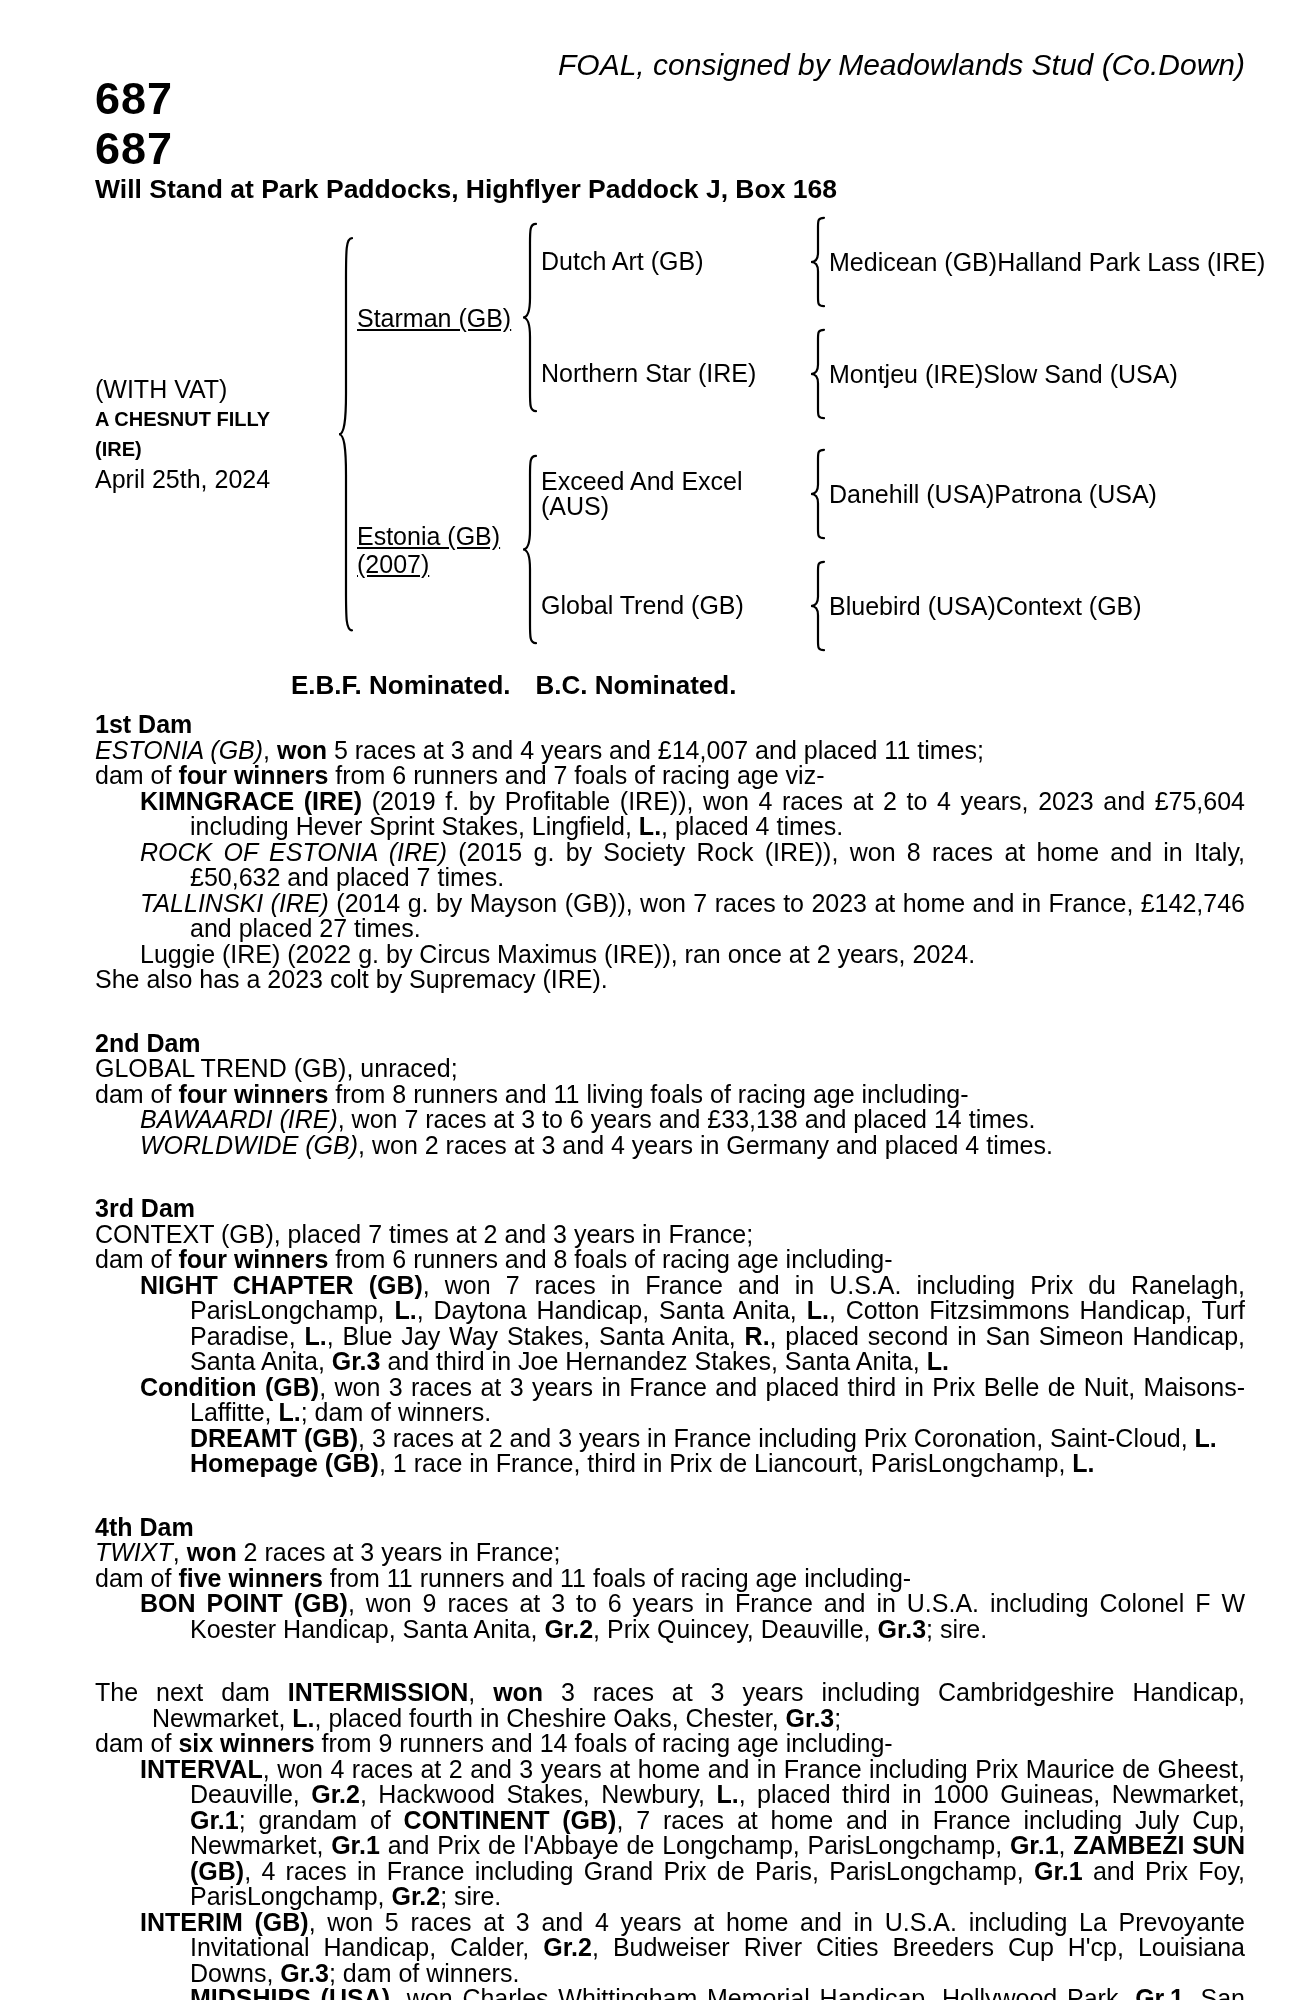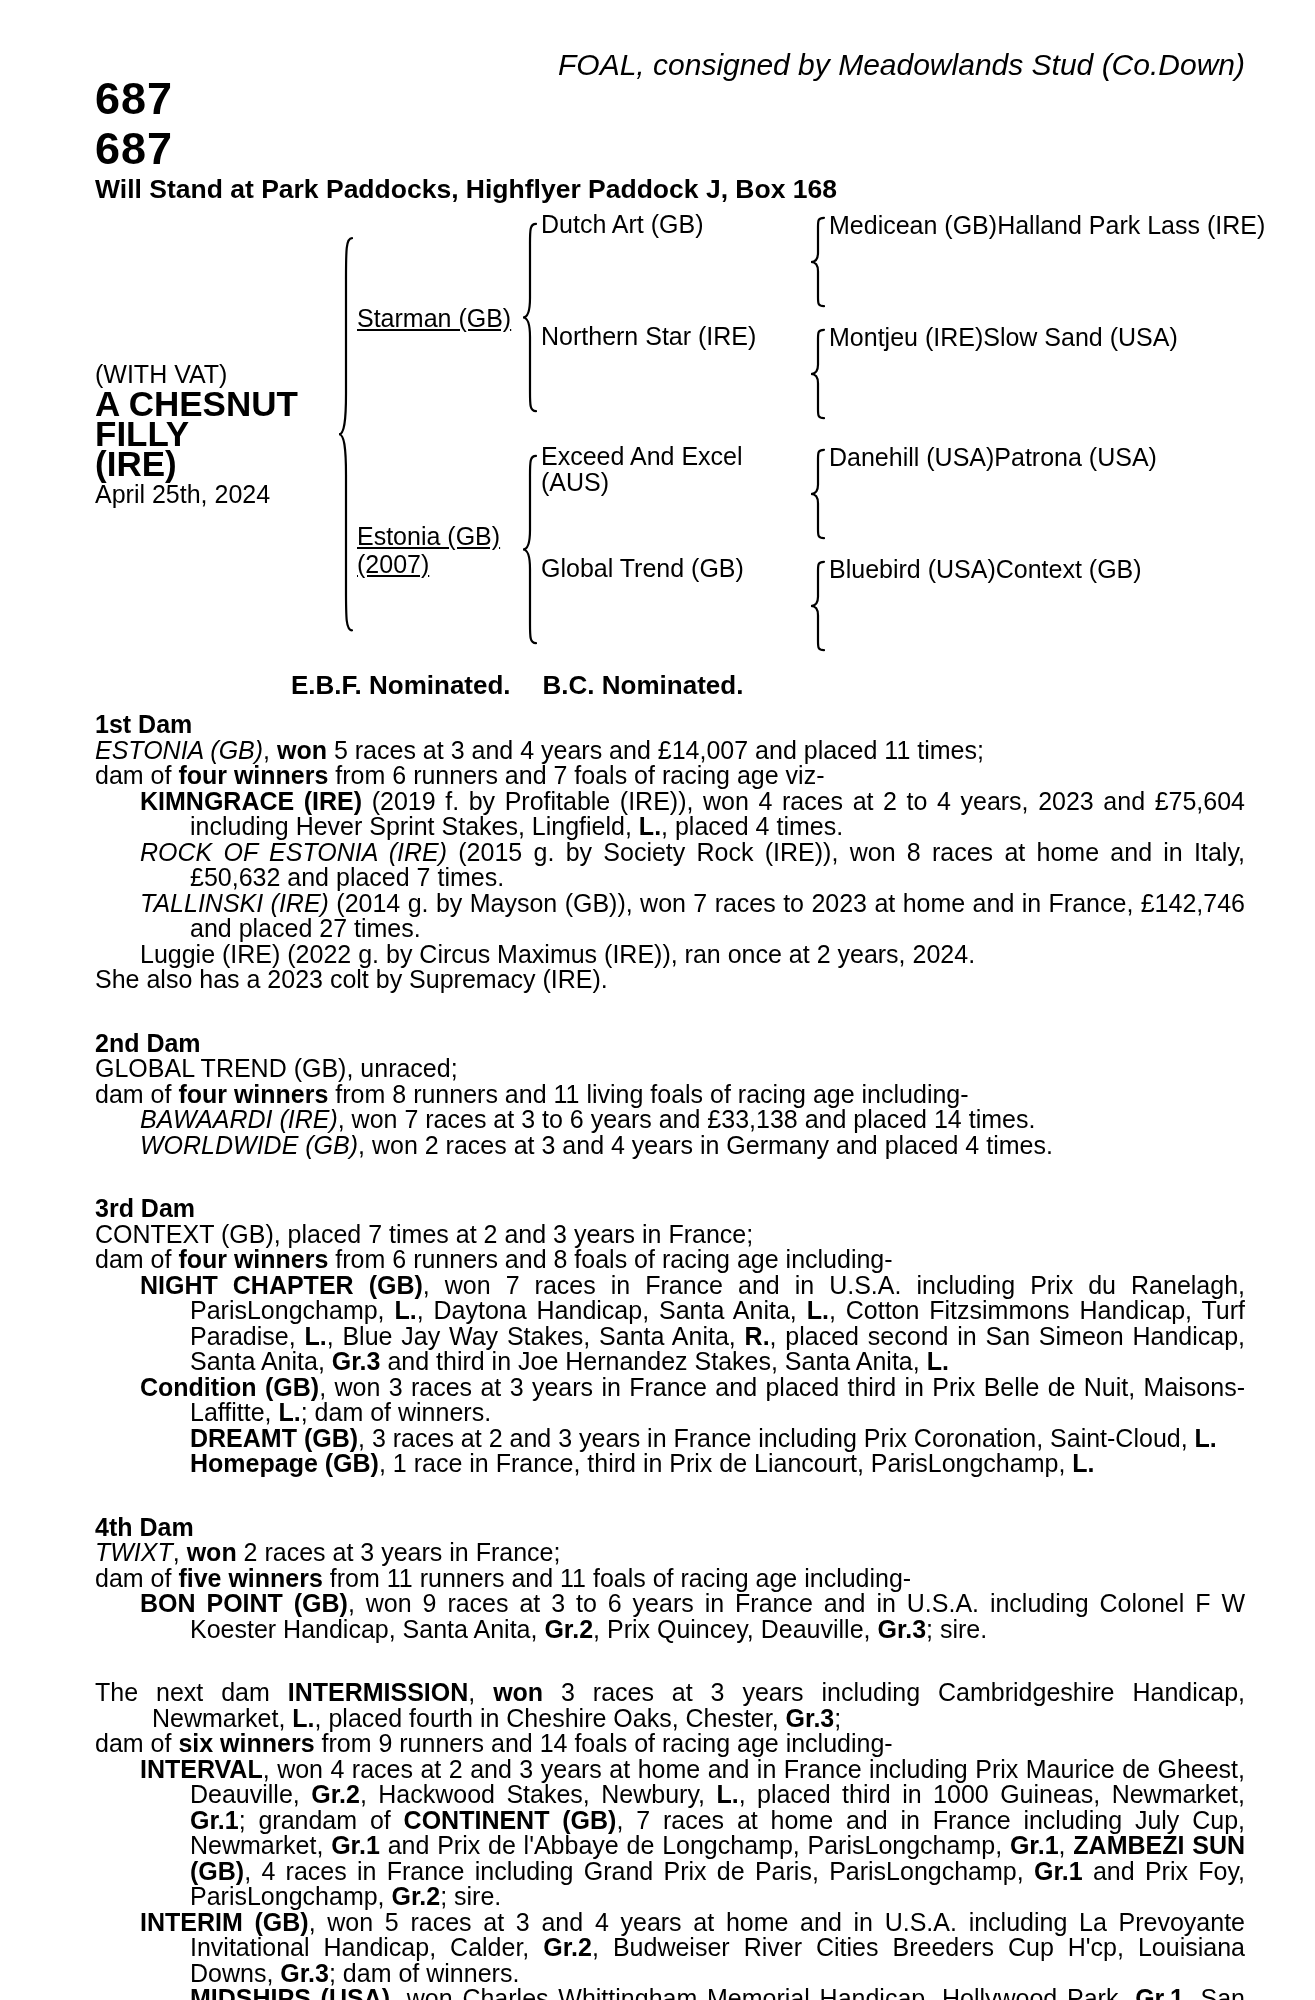--- a/index.html
+++ b/index.html
@@ -13,33 +13,33 @@
 
   
   .consignor{text-align:right;font-style:italic;font-size:30px;line-height:30px;}
   .lot-row{display:flex;justify-content:space-between;align-items:flex-start;margin-top:-6px;flex-direction:column;}
   .lot{font-weight:bold;font-size:45px;line-height:50px;letter-spacing:1px;}
   .stand-line{font-weight:bold;font-size:26.5px;line-height:30px;margin-top:0px;}
 
   
   .pedigree{display:flex;align-items:center;margin-top:8px;}
   .foal-info{width:238px;flex:none;line-height:30px;}
-  .foal-name,.foal-suffix{font-weight:bold;font-size:35px;}
+  .foal-name,.foal-suffix{font-weight:bold;font-size:20px;}
   .brace{align-self:stretch;width:24px;flex:none;display:flex;}
   .brace svg{width:18px;height:92%;display:block;margin:auto;}
   .g1-col{display:flex;flex-direction:column;gap:20px;flex:1;}
   .g1-node{display:flex;align-items:center;}
   .g1-name{width:160px;flex:none;line-height:28px;text-decoration:underline;}
   .g2-col{display:flex;flex-direction:column;gap:12px;flex:1;}
-  .g2-node{display:flex;align-items:flex-start;}
+  .g2-node{display:flex;align-items:center;}
   .g2-name{width:264px;flex:none;}
   .g3-col{display:flex;flex-direction:row;flex:1;}
   .g3-name{line-height:27px;white-space:nowrap;}
 
-  .nominations{display:flex;gap:32px;font-weight:bold;font-size:26px;margin:14px 0 0 196px;line-height:30px;}
+  .nominations{display:flex;gap:25px;font-weight:bold;font-size:26px;margin:14px 0 0 196px;line-height:30px;}
 
   
   .sections{margin-top:6px;}
   .section{margin-top:38px;}
   .section.first{margin-top:12px;}
   .sec-h{font-weight:bold;}
   p.para{margin:0;text-align:justify;}
   .ind-flush{padding-left:57px;text-indent:-57px;}
   .ind-l1{padding-left:95px;text-indent:-50px;}
   .ind-l2{padding-left:145px;text-indent:-50px;}

